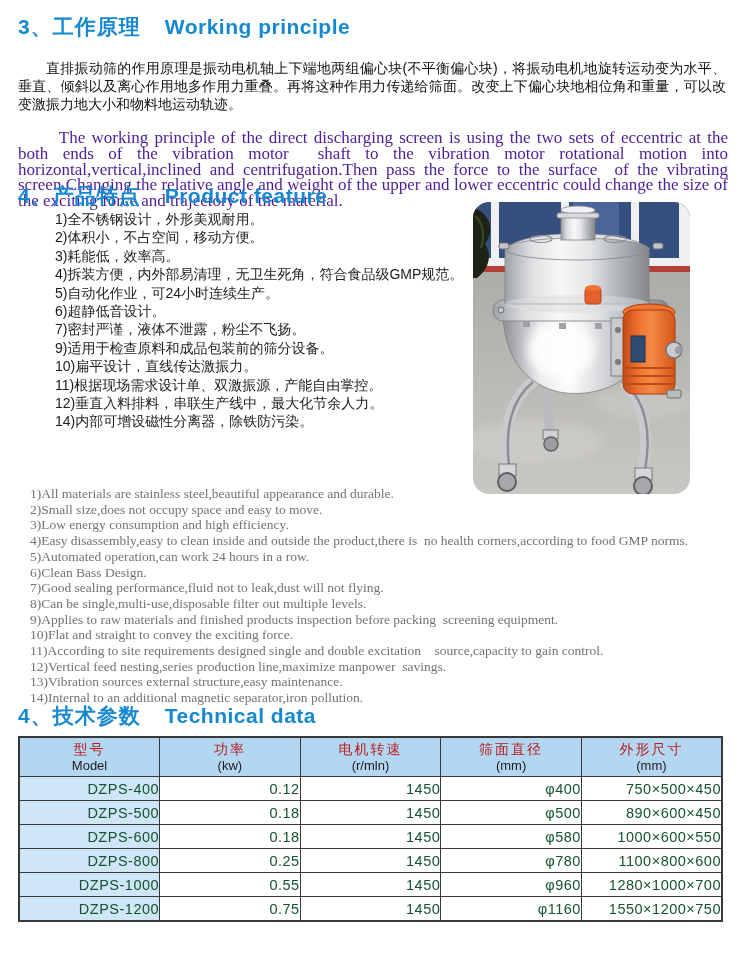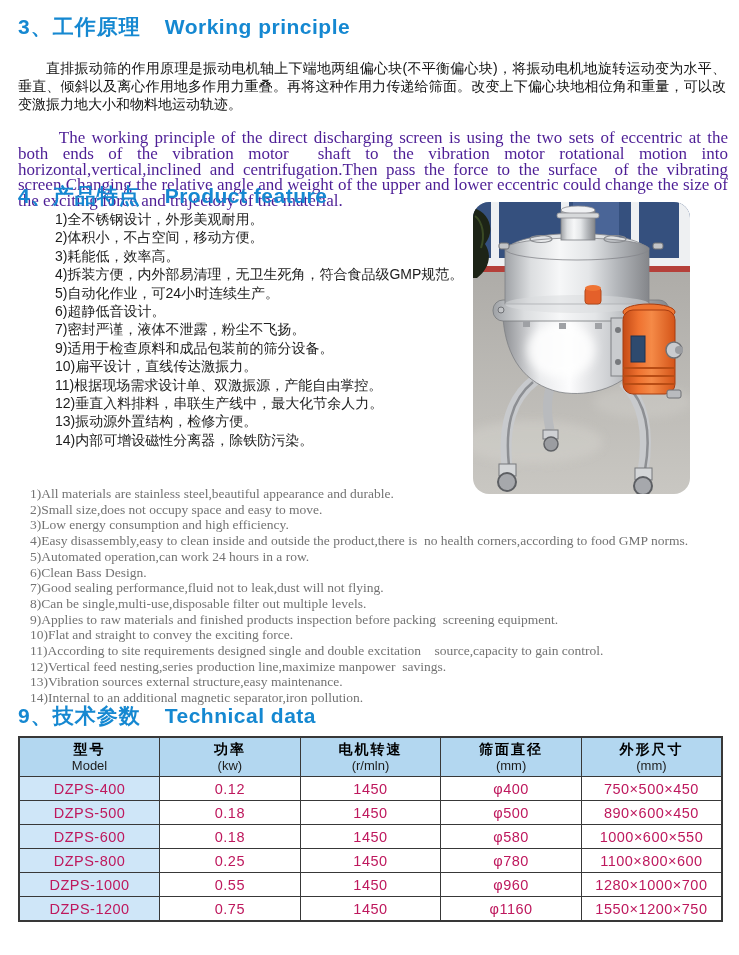--- a/index.html
+++ b/index.html
@@ -25,23 +25,23 @@
   .features-en{
     position:absolute;top:486px;left:30px;width:707px;
     font-family:"Liberation Serif", serif;font-size:13.5px;line-height:15.7px;color:#737373;white-space:pre-wrap;
   }
   .feat-item{white-space:pre-wrap;}
   .photo{position:absolute;top:202px;left:473px;width:217px;height:292px;}
   .table-wrap{position:absolute;top:736px;left:18px;width:705px;}
   table.spec{width:100%;border-collapse:collapse;table-layout:fixed;border:2px solid #383838;}
   table.spec th,table.spec td{border:1px solid #383838;text-align:center;padding:0;}
   table.spec th{background:#b3d7f0;font-weight:normal;padding:2px 0;}
-  .th-cn{font-size:14px;font-weight:bold;letter-spacing:2px;line-height:18px;color:#000000;}
+  .th-cn{font-size:14px;font-weight:normal;letter-spacing:2px;line-height:18px;color:#b91c1c;}
   .th-sub{font-size:13px;line-height:16px;color:#1c1c1c;}
-  table.spec td{height:23px;font-size:14.5px;background:#ffffff;color:#be185d;letter-spacing:0.5px;}
+  table.spec td{height:23px;font-size:14.5px;background:#ffffff;color:#14532d;letter-spacing:0.5px;text-align:right;}
   table.spec td.model-cell{background:#cfe6f8;}
 </style>
 </head>
 <body>
 
 <h2 class="sec-title" style="top:13px"><span class="t-cn">3、工作原理</span><span class="t-en">Working principle</span></h2>
 
 <p class="para-cn">直排振动筛的作用原理是振动电机轴上下端地两组偏心块(不平衡偏心块)，将振动电机地旋转运动变为水平、垂直、倾斜以及离心作用地多作用力重叠。再将这种作用力传递给筛面。改变上下偏心块地相位角和重量，可以改变激振力地大小和物料地运动轨迹。</p>
 
 <p class="para-en">The working principle of the direct discharging screen is using the two sets of eccentric at the both ends of the vibration motor  shaft to the vibration motor rotational motion into horizontal,vertical,inclined and centrifugation.Then pass the force to the surface  of the vibrating screen.Changing the relative angle and weight of the upper and lower eccentric could change the size of the exciting force and trajectory of the material.</p>
@@ -53,21 +53,20 @@
     <div class="feat-item">2)体积小，不占空间，移动方便。</div>
     <div class="feat-item">3)耗能低，效率高。</div>
     <div class="feat-item">4)拆装方便，内外部易清理，无卫生死角，符合食品级GMP规范。</div>
     <div class="feat-item">5)自动化作业，可24小时连续生产。</div>
     <div class="feat-item">6)超静低音设计。</div>
     <div class="feat-item">7)密封严谨，液体不泄露，粉尘不飞扬。</div>
     <div class="feat-item">9)适用于检查原料和成品包装前的筛分设备。</div>
     <div class="feat-item">10)扁平设计，直线传达激振力。</div>
     <div class="feat-item">11)根据现场需求设计单、双激振源，产能自由掌控。</div>
     <div class="feat-item">12)垂直入料排料，串联生产线中，最大化节余人力。</div>
-    <div class="feat-item">13)振动源外置结构，检修方便。</div>
     <div class="feat-item">14)内部可增设磁性分离器，除铁防污染。</div>
   </div>
 
 <svg class="photo" viewBox="0 0 217 292" xmlns="http://www.w3.org/2000/svg">
   <defs>
     <clipPath id="pc">
         <rect x="0" y="0" width="217" height="292" rx="16"></rect>
       </clipPath>
     <linearGradient id="steelV" x1="0" y1="0" x2="1" y2="0">
       <stop offset="0" stop-color="#9fa2a6"></stop>
@@ -166,21 +165,21 @@
       <rect x="158" y="134" width="14" height="26" fill="#2e4a6e" stroke="#1d3250" stroke-width="1"></rect>
       <circle cx="201" cy="148" r="8" fill="#c9cbce" stroke="#6f7175" stroke-width="1.5"></circle>
       <circle cx="206" cy="148" r="4" fill="#9b9da1"></circle>
       <rect x="194" y="188" width="14" height="8" rx="2" fill="#b9bbbe" stroke="#6f7175" stroke-width="1"></rect>
     </g>
   </g>
 </svg>
 
 <div class="features-en" id="features-en"><div class="feat-item">1)All materials are stainless steel,beautiful appearance and durable.</div><div class="feat-item">2)Small size,does not occupy space and easy to move.</div><div class="feat-item">3)Low energy consumption and high efficiency.</div><div class="feat-item">4)Easy disassembly,easy to clean inside and outside the product,there is  no health corners,according to food GMP norms.</div><div class="feat-item">5)Automated operation,can work 24 hours in a row.</div><div class="feat-item">6)Clean Bass Design.</div><div class="feat-item">7)Good sealing performance,fluid not to leak,dust will not flying.</div><div class="feat-item">8)Can be single,multi-use,disposable filter out multiple levels.</div><div class="feat-item">9)Applies to raw materials and finished products inspection before packing  screening equipment.</div><div class="feat-item">10)Flat and straight to convey the exciting force.</div><div class="feat-item">11)According to site requirements designed single and double excitation    source,capacity to gain control.</div><div class="feat-item">12)Vertical feed nesting,series production line,maximize manpower  savings.</div><div class="feat-item">13)Vibration sources external structure,easy maintenance.</div><div class="feat-item">14)Internal to an additional magnetic separator,iron pollution.</div></div>
 
-<h2 class="sec-title" style="top:702px"><span class="t-cn">9、技术参数</span><span class="t-en">Technical data</span></h2>
+<h2 class="sec-title" style="top:702px"><span class="t-cn">4、技术参数</span><span class="t-en">Technical data</span></h2>
 
 <div class="table-wrap">
   <table class="spec">
     <thead>
         <tr id="spec-head-row">
           <th>
             <div class="th-cn">型号</div>
             <div class="th-sub">Model</div>
           </th>
           <th>

